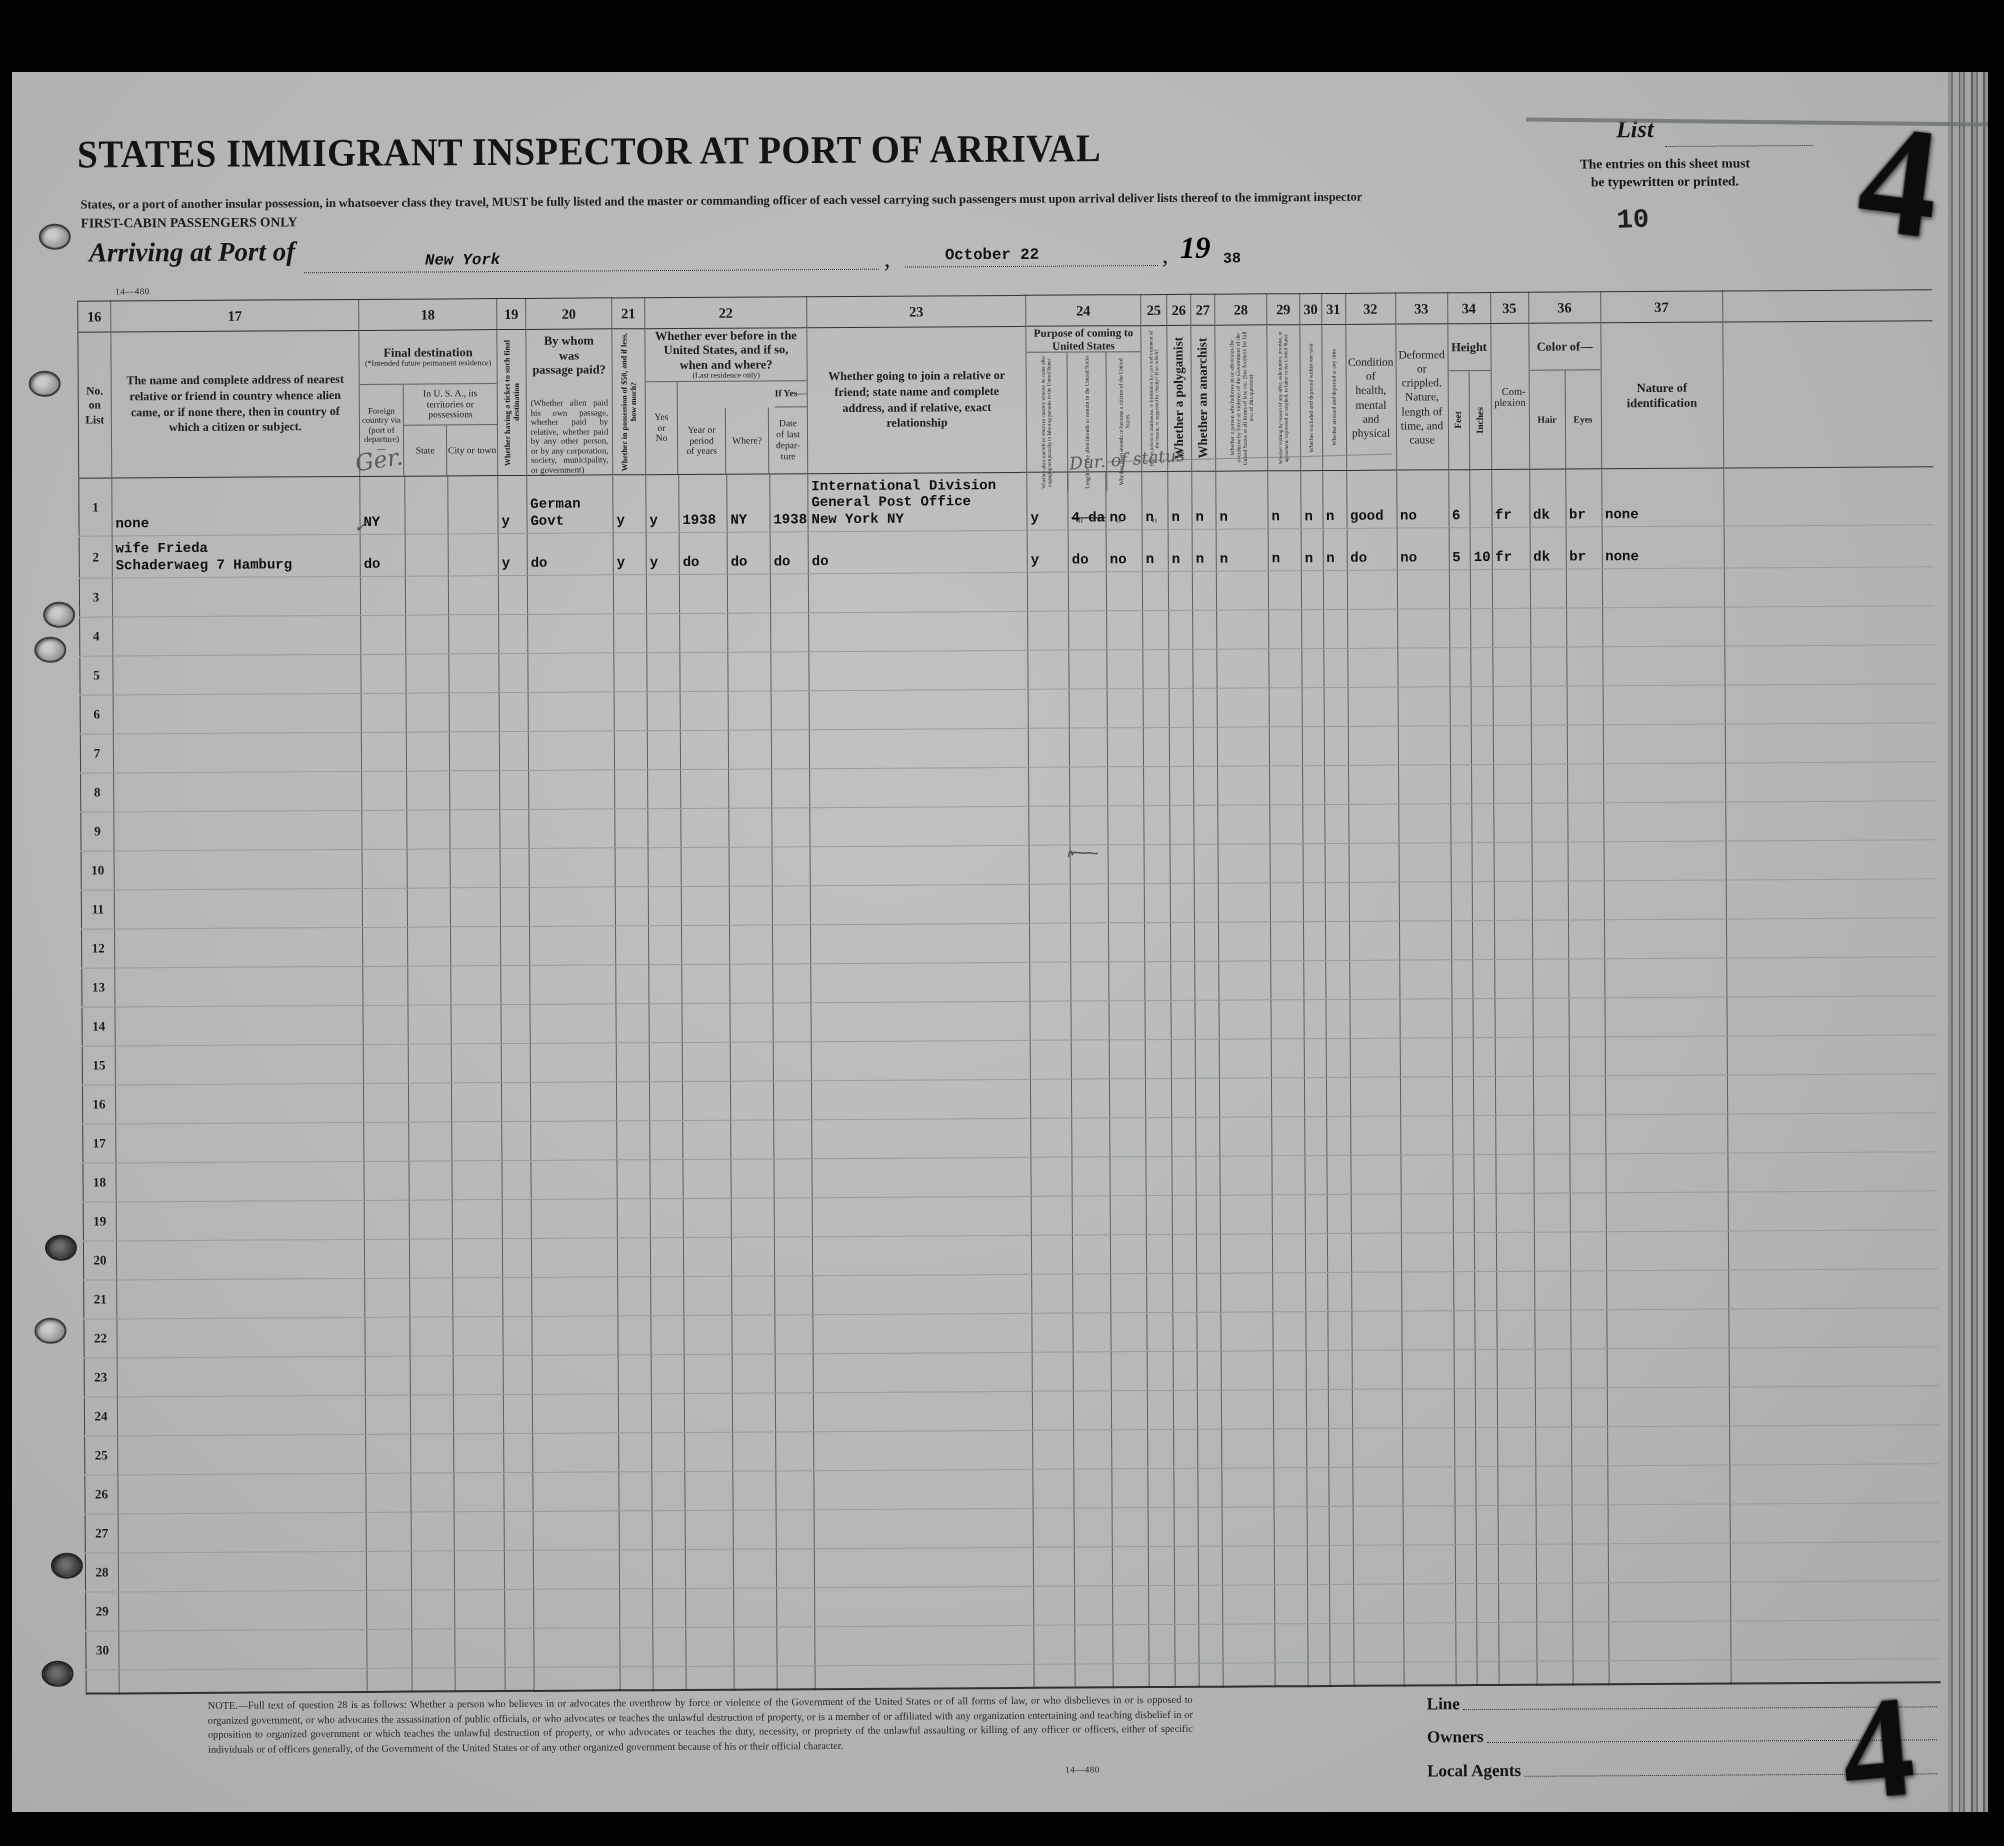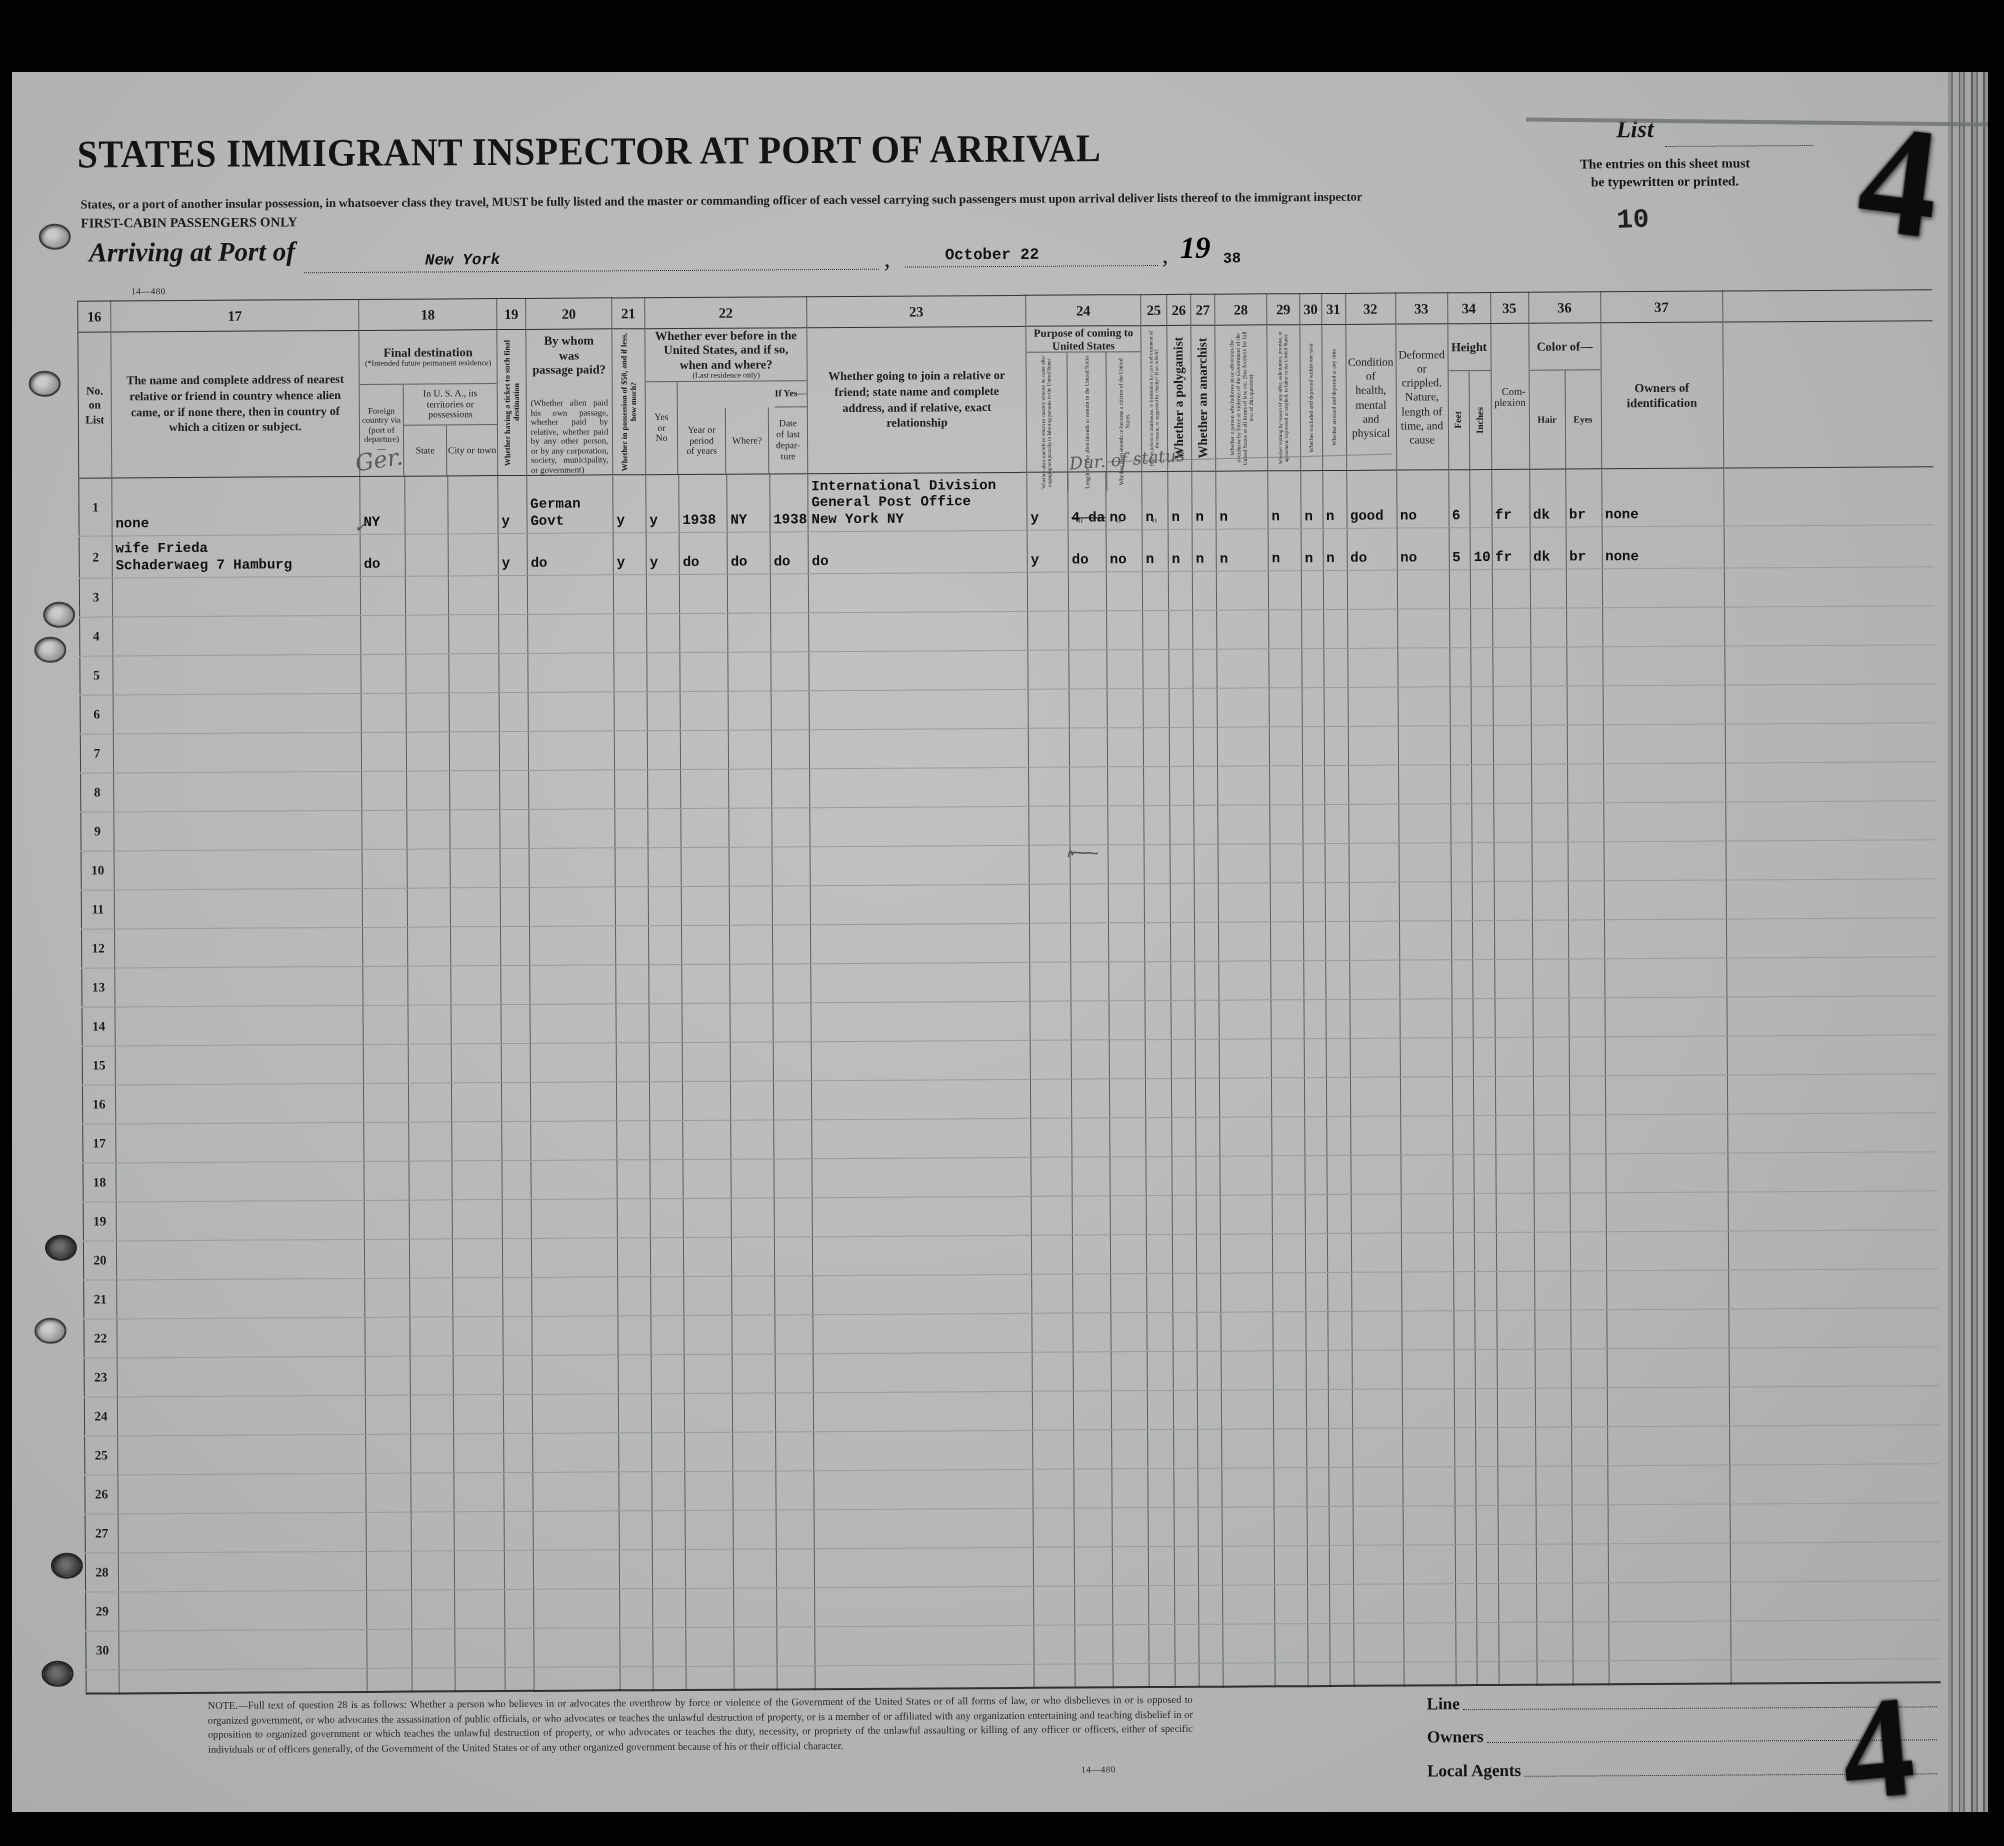--- a/index.html
+++ b/index.html
@@ -33,21 +33,21 @@
   .typed{font-family:"Liberation Mono","DejaVu Sans Mono",monospace;font-weight:700;color:#121212;}
   .port-typed{position:absolute;left:429px;top:248px;font-size:15.7px;font-style:italic;}
   .date-typed{position:absolute;left:949px;top:246px;font-size:15.7px;}
   .leader{position:absolute;border-bottom:1.4px dotted #2c2c2c;height:1px;}
   .l1{left:308px;top:267px;width:575px;}
   .l2{left:909px;top:265px;width:253px;}
   .comma1{position:absolute;left:888px;top:244px;font-size:25px;font-style:italic;}
   .comma2{position:absolute;left:1166px;top:242px;font-size:25px;font-style:italic;}
   .year-printed{position:absolute;left:1184px;top:232px;font-size:30.5px;font-style:italic;font-weight:700;}
   .year-typed{position:absolute;left:1227px;top:252px;font-size:15px;}
-  .form-no{position:absolute;font-size:9px;color:#2a2a2a;letter-spacing:0.5px;margin-left:16px;}
+  .form-no{position:absolute;font-size:9px;color:#2a2a2a;letter-spacing:0.5px;}
   .form-no.topleft{left:119px;top:281px;}
   .form-no.bottom{left:1060px;top:1765px;}
   .list-label{position:absolute;left:1621px;top:120px;font-size:24px;font-style:italic;font-weight:700;color:#161616;}
   .list-leader{left:1670px;top:149px;width:148px;}
   .entries-note{position:absolute;left:1512px;top:159px;width:315px;font-size:13.4px;font-weight:700;text-align:center;white-space:pre-line;color:#161616;line-height:1.35;}
   .stamp-10{position:absolute;left:1621px;top:209px;font-family:"Liberation Mono","DejaVu Sans Mono",monospace;font-size:27px;font-weight:700;color:#1f1f1f;transform:rotate(-2deg);}
   .stamp-4{position:absolute;font-weight:700;color:#0c0c0c;filter:blur(0.6px);text-shadow:1.4px 1.9px 4.3px rgba(10,10,10,.65), -1px -1px 2.9px rgba(10,10,10,.4);z-index:45;line-height:.8;}
   .stamp-4.top{left:1860px;top:118px;font-size:157px;transform:rotate(7deg);}
   .stamp-4.bot{left:1842px;top:1692px;font-size:143px;transform:rotate(-5deg);}
   
@@ -380,21 +380,21 @@
         <td colspan="2">
           <div class="hcol">
             <div class="hc bb htitle" style="height:46px;">Color of—</div>
             <div class="hrow">
               <div class="hc hsmall" style="width:35px;font-weight:700;">Hair</div>
               <div class="hc hsmall bl" style="width:35px;font-weight:700;">Eyes</div>
             </div>
           </div>
         </td>
         <td>
-          <div class="hc htitle" style="height:100%;">Owners of identification</div>
+          <div class="hc htitle" style="height:100%;">Nature of identification</div>
         </td>
         <td class="mcol"></td>
       </tr>
     </thead>
     <tbody>
         <tr>
           <td class="num">1</td>
           <td>
             <div class="cb">
               <span class="tv">none</span>

